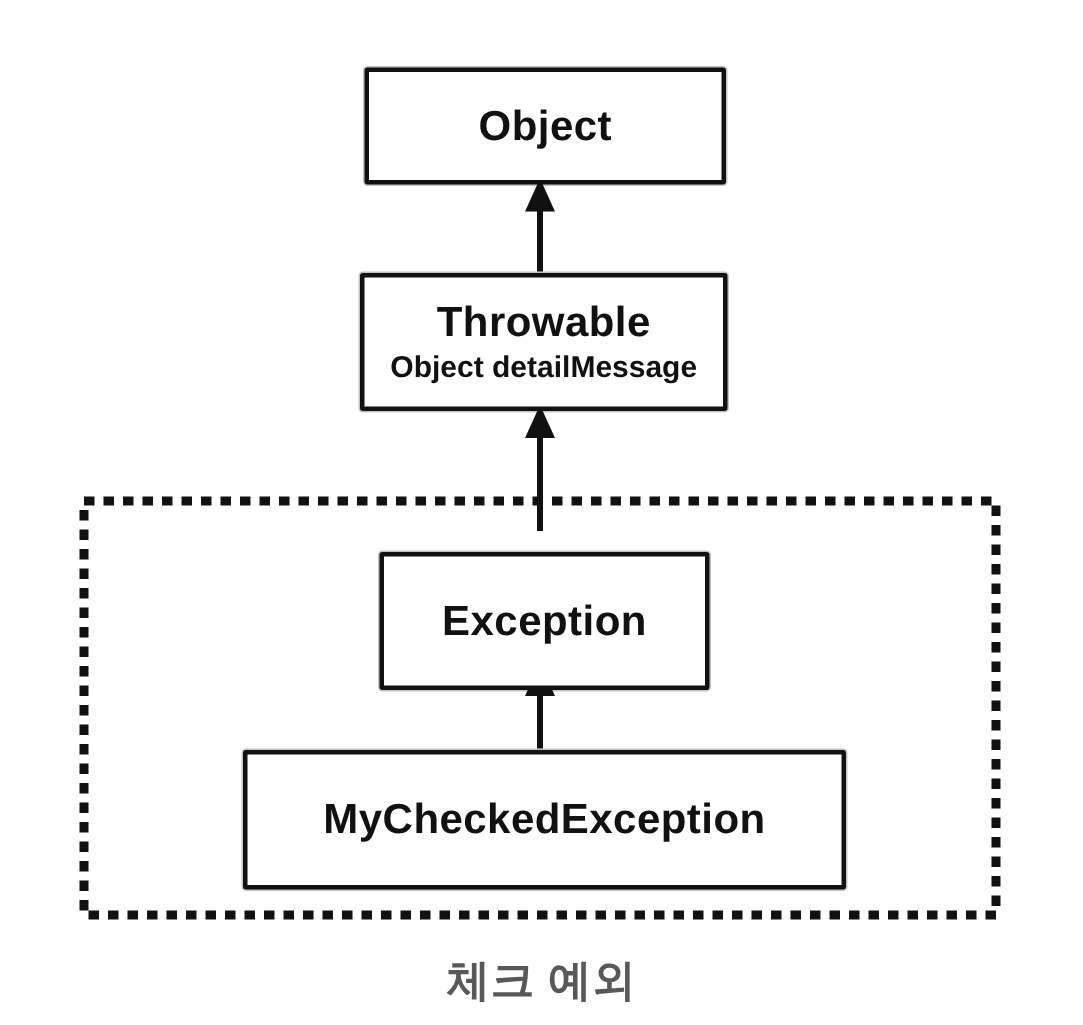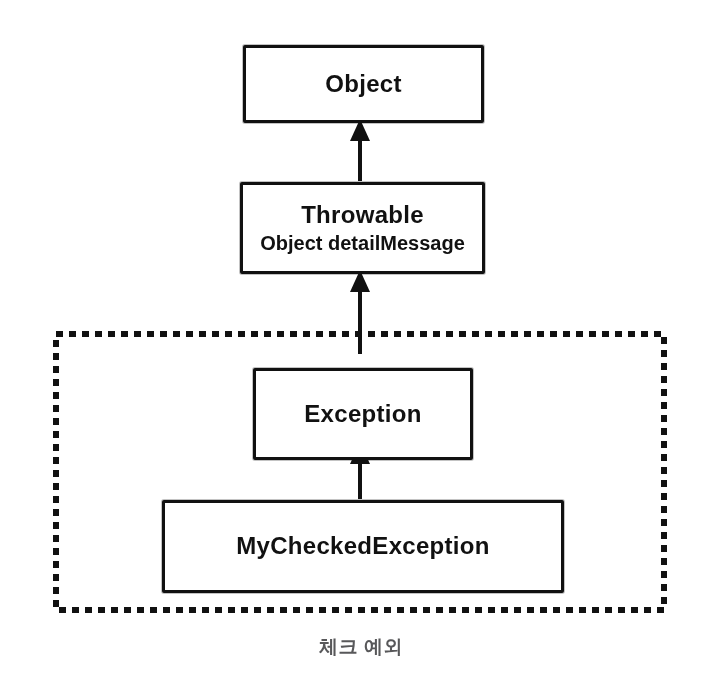--- a/index.html
+++ b/index.html
@@ -36,33 +36,33 @@
     border-radius: 2px;
     box-shadow: 0 0 0 1px rgba(17,17,17,0.25);
     display: flex;
     flex-direction: column;
     align-items: center;
     justify-content: center;
     text-align: center;
     color: var(--ink, #111111);
     font-weight: 700;
   }
-  .node .label { font-size: 24px; line-height: 1.1; letter-spacing: 0.3px; }
+  .node .label { font-size: 28px; line-height: 1.1; letter-spacing: 0.3px; }
   .node .field { font-size: 20px; line-height: 1.1; margin-top: 3px; }
   #node-object   { left: 243px; top: 45px;  width: 235px; height: 72px; }
   #node-throwable{ left: 240px; top: 182px; width: 239px; height: 86px; text-align: center; }
   #node-exception{ left: 253px; top: 354px; width: 214px; height: 86px; margin-top: 14px; }
   #node-mychecked{ left: 162px; top: 500px; width: 396px; height: 87px; align-items: center; }
   .caption {
     position: absolute;
     left: 0; right: 0;
     top: 634px;
     text-align: center;
     font-weight: 700;
-    font-size: 19px;
+    font-size: 29px;
     color: var(--caption, #58585a);
     letter-spacing: 0.5px;
   }
 </style>
 </head>
 <body>
 
 <div class="canvas">
 
   <svg class="connector-layer" viewBox="0 0 722 683" xmlns="http://www.w3.org/2000/svg">

